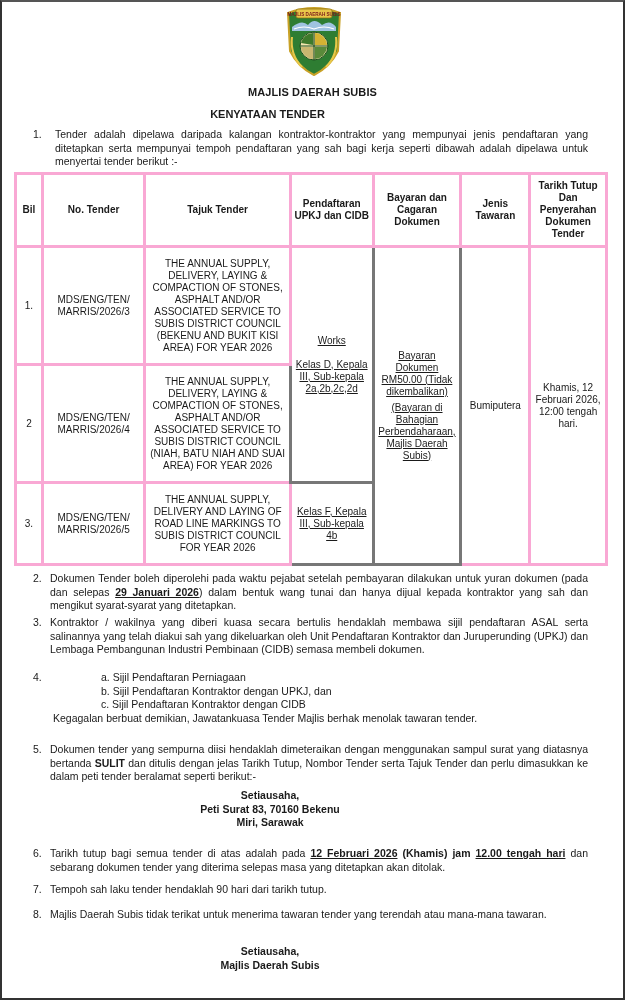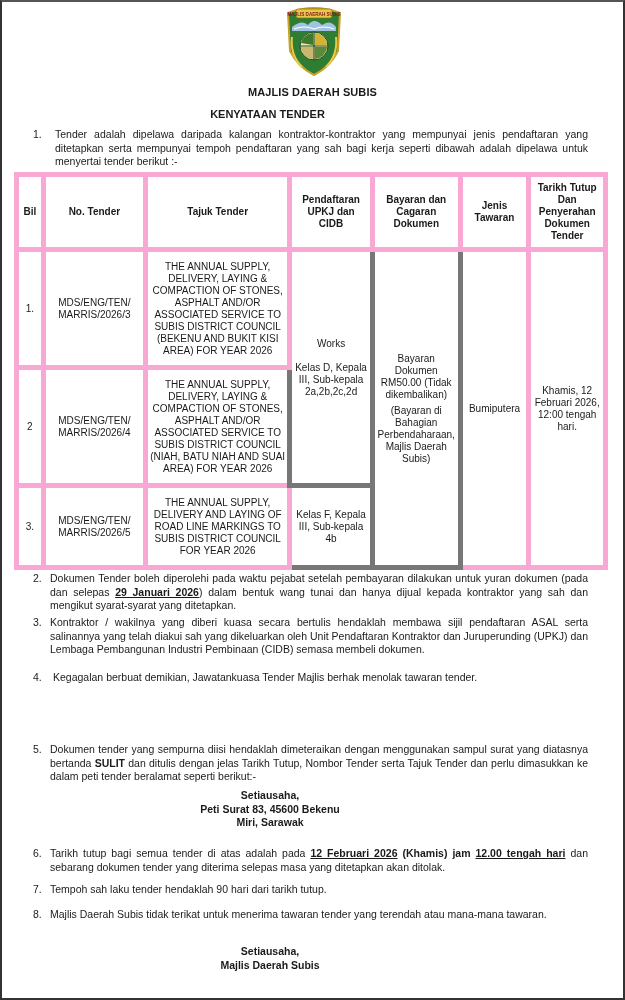--- a/index.html
+++ b/index.html
@@ -28,24 +28,24 @@
   .para .num { position: absolute; left: 0; top: 0; }
   .para .body { margin-left: 22px; }
   .para .body.wide { margin-left: 17px; }
   b.u { text-decoration: underline; }
 
   table.tender {
     position: absolute; left: 14px; top: 172px; width: 594px;
     border-collapse: collapse; font-size: 10px; line-height: 12px;
   }
   table.tender th, table.tender td {
-    border: 5px solid #f9a8d4; text-align: center; vertical-align: middle; padding: 0 2px;
+    border: 3px solid #f9a8d4; text-align: center; vertical-align: middle; padding: 0 2px;
   }
   table.tender th { font-weight: bold; font-size: 10px; line-height: 12px; height: 70px; }
-  table.tender td.cell-b { border-color: #777; }
+  table.tender td.cell-b { border-color: #777; text-decoration: underline; }
   .sub-list { margin-left: 68px; }
   .sub-list div { line-height: 13.5px; }
   .addr {
     position: absolute; left: 0; width: 540px; text-align: center; font-weight: bold;
     font-size: 10.5px; line-height: 13.5px;
   }
   .date-line {
     position: absolute; left: 35px; top: 980px; font-size: 15px; font-weight: bold; margin-top: 33px;
   }
 </style>
@@ -136,30 +136,35 @@
   <div class="body wide"><span>Dokumen Tender boleh diperolehi pada waktu pejabat setelah pembayaran dilakukan untuk yuran dokumen (pada dan selepas </span><b class="u">29 Januari 2026</b><span>) dalam bentuk wang tunai dan hanya dijual kepada kontraktor yang sah dan mengikut syarat-syarat yang ditetapkan.</span></div>
 </div>
 
 <div class="para" style="top:616px;">
   <span class="num">3.</span>
   <div class="body wide">Kontraktor / wakilnya yang diberi kuasa secara bertulis hendaklah membawa sijil pendaftaran ASAL serta salinannya yang telah diakui sah yang dikeluarkan oleh Unit Pendaftaran Kontraktor dan Juruperunding (UPKJ) dan Lembaga Pembangunan Industri Pembinaan (CIDB) semasa membeli dokumen.</div>
 </div>
 
 <div class="para" style="top:671px;">
   <span class="num">4.</span>
+  <div class="sub-list">
+    <div>a. Sijil Pendaftaran Perniagaan</div>
+    <div>b. Sijil Pendaftaran Kontraktor dengan UPKJ, dan</div>
+    <div>c. Sijil Pendaftaran Kontraktor dengan CIDB</div>
+  </div>
   <div style="margin-left:20px;">Kegagalan berbuat demikian, Jawatankuasa Tender Majlis berhak menolak tawaran tender.</div>
 </div>
 
 <div class="para" style="top:743px;">
   <span class="num">5.</span>
   <div class="body wide"><span>Dokumen tender yang sempurna diisi hendaklah dimeteraikan dengan menggunakan sampul surat yang diatasnya bertanda </span><b>SULIT</b><span> dan ditulis dengan jelas Tarikh Tutup, Nombor Tender serta Tajuk Tender dan perlu dimasukkan ke dalam peti tender beralamat seperti berikut:-</span></div>
 </div>
 <div class="addr" style="top:789px;">
   <div>Setiausaha,</div>
-  <div>Peti Surat 83, 45600 Bekenu</div>
+  <div>Peti Surat 83, 70160 Bekenu</div>
   <div>Miri, Sarawak</div>
 </div>
 
 <div class="para" style="top:847px;">
   <span class="num">6.</span>
   <div class="body wide"><span>Tarikh tutup bagi semua tender di atas adalah pada </span><b class="u">12 Februari 2026</b><b> (Khamis) jam </b><b class="u">12.00 tengah hari</b><span>  dan sebarang dokumen tender  yang diterima selepas masa yang ditetapkan akan ditolak.</span></div>
 </div>
 
 <div class="para" style="top:883px;">
   <span class="num">7.</span>

